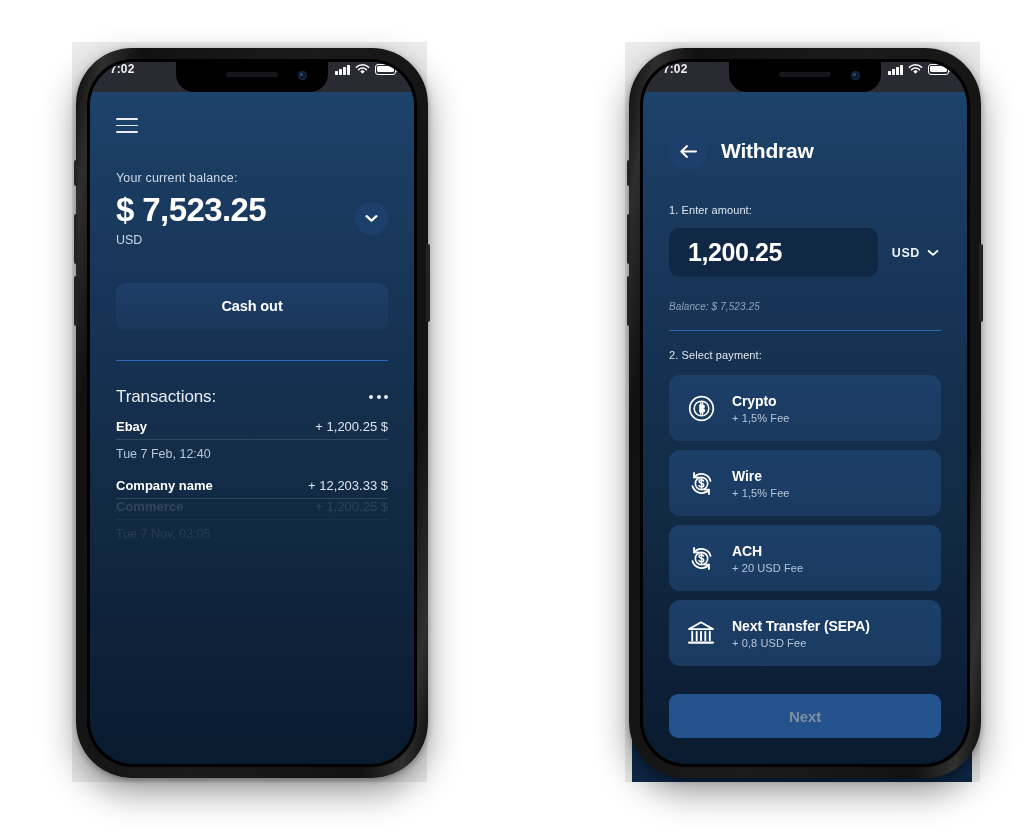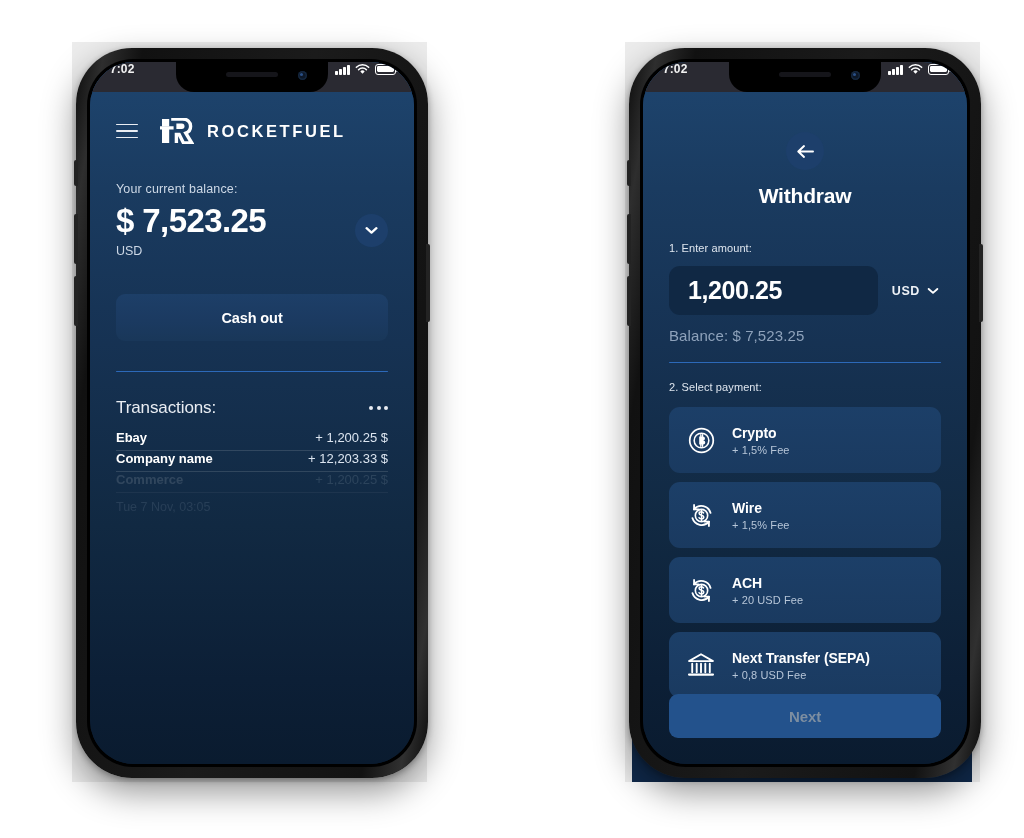--- a/index.html
+++ b/index.html
@@ -170,40 +170,40 @@
   .tx-amt  { font-size:13px; color:#dce5f0; }
   .tx-line { height:1px; background:rgba(255,255,255,.13); }
   .tx-date { font-size:12.5px; color:#b9c7d8; padding-top:7px; padding-bottom:17px; }
 
   .tx.faded .tx-name { color:rgba(255,255,255,.13); }
   .tx.faded .tx-amt  { color:rgba(220,229,240,.13); }
   .tx.faded .tx-date { color:rgba(185,199,216,.13); }
   .tx.faded .tx-line { background:rgba(255,255,255,.05); }
 
   
-  .wd-head { display:flex; align-items:center; gap:14px; padding-top: 40px; flex-direction: column; }
+  .wd-head { display:flex; align-items:center; gap:14px; padding-top: 40px; }
   .back-btn {
     width:38px;height:38px;border-radius:50%;background:#1d3f6b;border:none;cursor:pointer;
     display:flex;align-items:center;justify-content:center;flex:0 0 auto;
   }
   .wd-title { font-size:21px; font-weight:700; color:#fff; letter-spacing:-.2px; }
 
   .step { margin-top: 34px; font-size:11px; color:#dfe6ef; letter-spacing:.1px; }
 
   .amt-row { display:flex; align-items:center; gap:14px; margin-top: 12px; }
   .amt-field {
     flex:1 1 auto; height:49px; border-radius:11px;
     background:#102844;
     display:flex; align-items:center; padding:9px 19px;
     font-size:25px; font-weight:700; color:#fff; letter-spacing:-.4px;
   }
   .cur-sel { display:flex; align-items:center; gap:7px; cursor:pointer; flex:0 0 auto; padding-right:2px; }
   .cur-txt { font-size:12.5px; font-weight:600; color:#eef2f7; letter-spacing:.6px; }
 
-  .bal-note { margin-top: 12px; font-size:15px; color:#8ea2bb; letter-spacing:.1px; }
+  .bal-note { margin-top: 24px; font-size:10px; color:#8ea2bb; letter-spacing:.1px;font-style:italic; }
 
   .divider2 { margin-top: 18px; height:1.4px; background:#2f6ec2; opacity:.92; border-radius:1px; }
 
   .pay-list { margin-top: 14px; display:flex; flex-direction:column; gap:9px; }
   .pay-card {
     height:66px; border-radius:11px; cursor:pointer;
     background: linear-gradient(180deg,#1c3f68 0%,#1a3a60 100%);
     display:flex; align-items:center; gap:17px; padding: 0 18px;
   }
   .pay-icon { width:28px; height:28px; flex:0 0 auto; display:flex; align-items:center; justify-content:center; }
@@ -262,30 +262,20 @@
         </div>
 
         <div class="app">
 
           <div class="topbar">
             <div class="hamburger">
               <span></span>
                 <span></span>
                 <span></span>
             </div>
-            <div class="brand">
-              <svg width="34" height="26" viewBox="0 0 34 26">
-                <path d="M2 1h7.2v7.6H2z" fill="#fff"></path>
-                <path d="M2 10.4h7.2V25H2z" fill="#fff"></path>
-                <path d="M11.2 1h11.1c5 0 8.3 2.9 8.3 7.3 0 3.3-1.9 5.8-4.8 6.8L31.8 25h-8.3l-4.3-8.6h-2.8V25" fill="none" stroke="#fff" stroke-width="3.4" stroke-linejoin="miter"></path>
-                <path d="M16.4 5.6h5.4a2.7 2.7 0 0 1 0 5.4h-5.4z" fill="#fff"></path>
-                <path d="M0 8.2h13.6v3.2H0z" fill="#fff"></path>
-              </svg>
-              <span class="wordmark">ROCKETFUEL</span>
-            </div>
           </div>
 
           <div class="bal-label">Your current balance:</div>
 
           <div class="bal-row">
             <div>
               <div class="bal-amount">$ 7,523.25</div>
               <div class="bal-cur">USD</div>
             </div>
             <button class="chev-btn">
@@ -309,20 +299,21 @@
           </div>
 
           <div class="tx-list">
 
             <div class="tx">
               <div class="tx-row">
                 <span class="tx-name">Ebay</span>
                 <span class="tx-amt">+ 1,200.25 $</span>
               </div>
               <div class="tx-line"></div>
+              <div class="tx-date">Tue 7 Feb, 12:40</div>
             </div>
 
 
             <div class="tx">
               <div class="tx-row">
                 <span class="tx-name">Company name</span>
                 <span class="tx-amt">+ 12,203.33 $</span>
               </div>
               <div class="tx-line"></div>
             </div>

